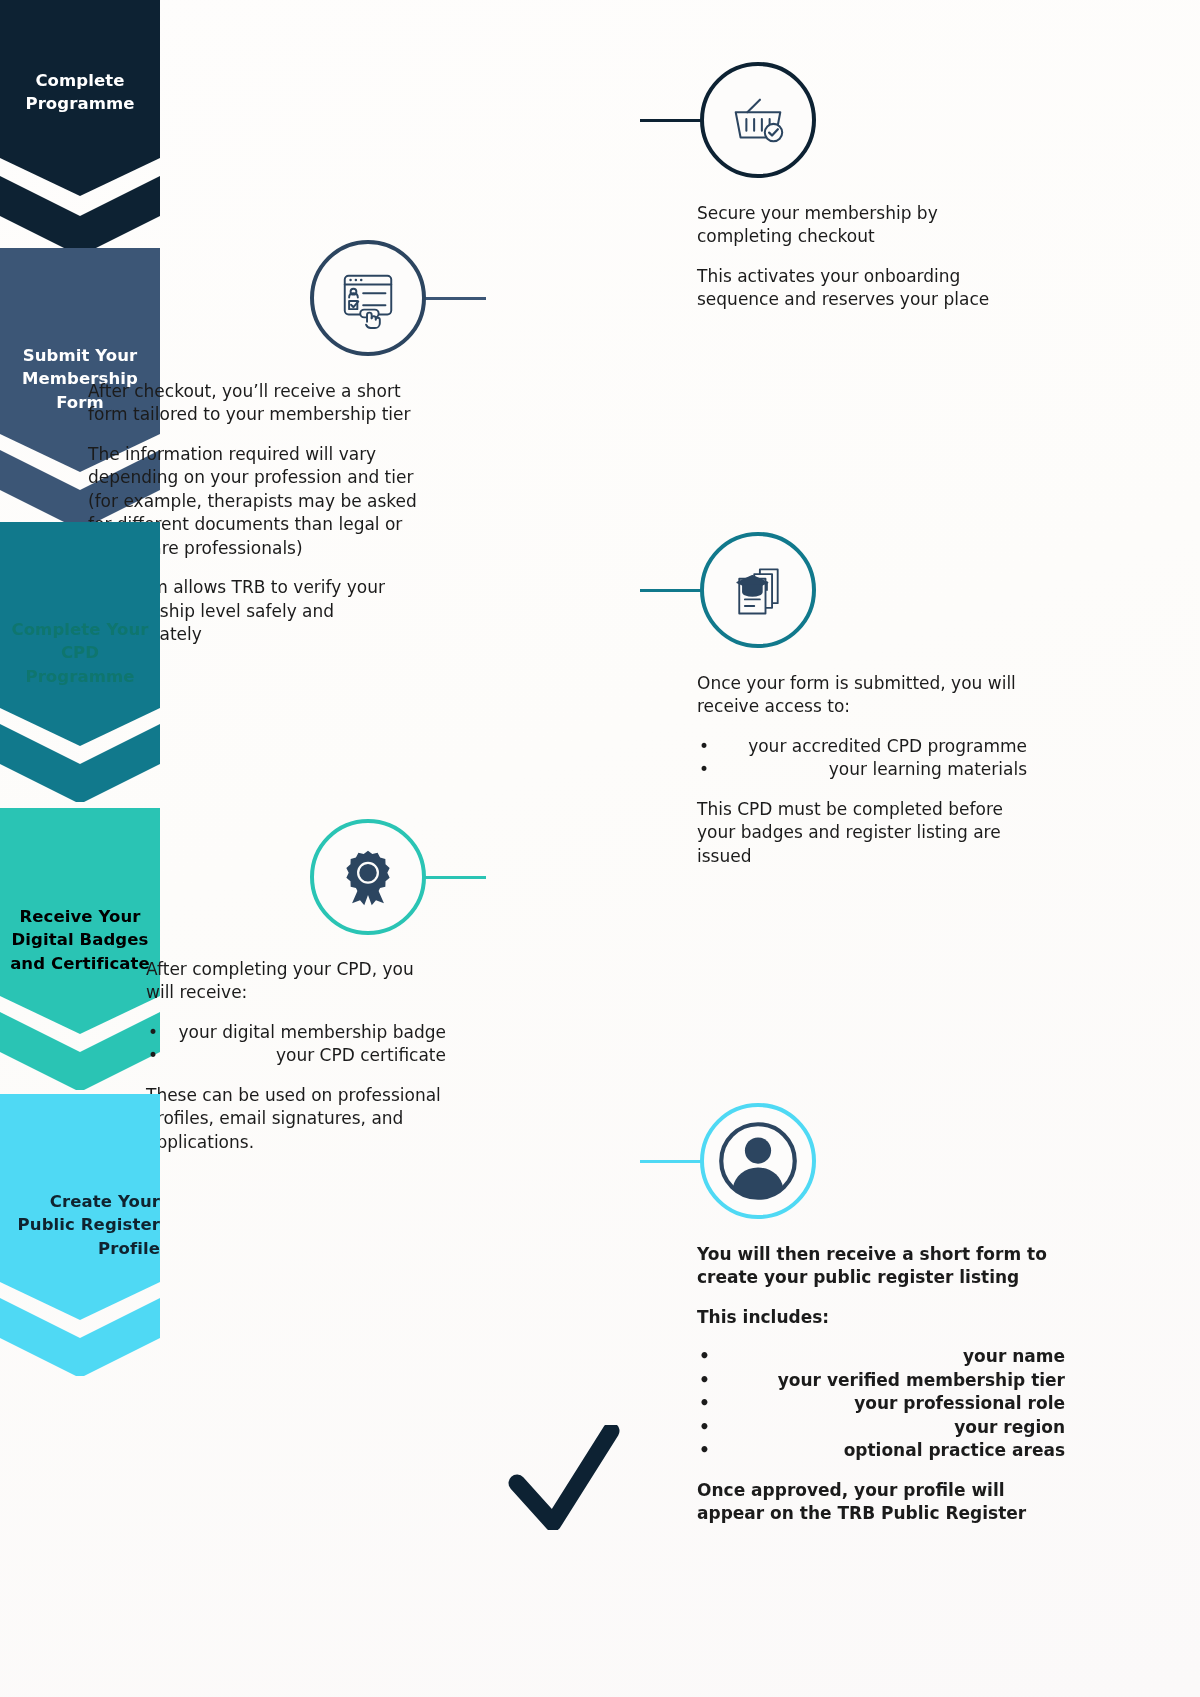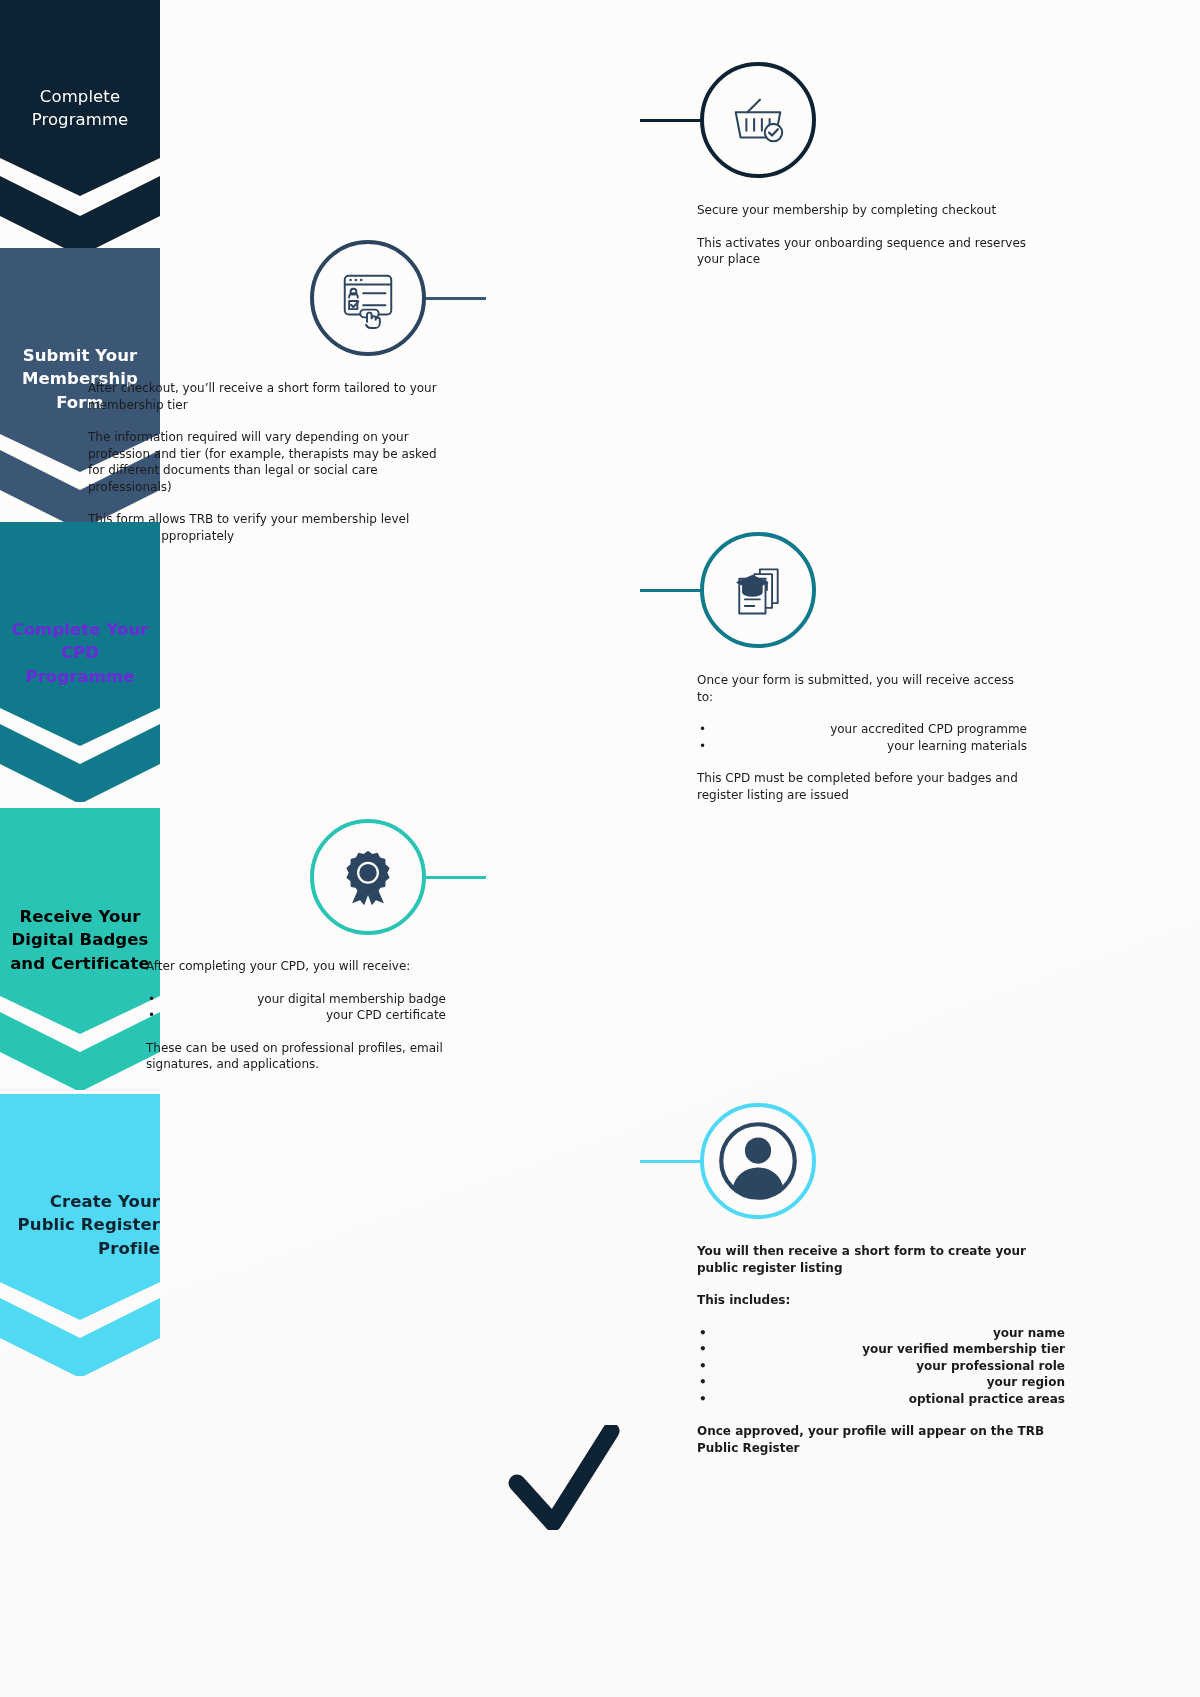--- a/index.html
+++ b/index.html
@@ -19,32 +19,32 @@
   }
   .seg-tail {
     position:absolute; left:0; width:160px; height:78px;
     clip-path: polygon(0 0, 50% 40px, 100% 0, 100% 40px, 50% 80px, 0 40px);
   }
   .seg-label {
     position:absolute; left:0; width:160px; text-align:center;
     font-weight:700; font-size:16.5px; line-height:1.42; letter-spacing:.1px;
   }
   .seg-label.dark  { color:#10232f; font-weight:700; }
-  .seg-label.bold  { font-weight:400;margin-top:16px; }
+  .seg-label.bold  { font-weight:700; }
 
   
   .node {
     position:absolute; width:116px; height:116px; border-radius:50%;
     background:#fdfcfb; display:flex; align-items:center; justify-content:center;
   }
   .node svg { display:block; }
   .conn { position:absolute; height:3px; }
 
   
-  .tx { position:absolute; color:#1b1b1b; font-size:12px; line-height:1.38; }
+  .tx { position:absolute; color:#1b1b1b; font-size:17px; line-height:1.38; }
   .tx p { margin:0 0 16px 0; }
   .tx p:last-child { margin-bottom:0; }
   .tx ul { list-style:none; margin:0 0 16px 0; padding:0;text-align:right; }
   .tx ul:last-child { margin-bottom:0; }
   .tx li { position:relative; padding-left:18px; line-height:1.38; }
   .tx li::before { content:"•"; position:absolute; left:2px; top:0; }
   .tx.right { text-align:left; }
   .tx.left  { text-align:left; }
 
   .tick { position:absolute; }
@@ -109,21 +109,21 @@
   </div>
 
   <div class="tx left" style="left:88px;top:380px;width:352px;">
     <p>After checkout, you’ll receive a short form tailored to your membership tier</p>
     <p>The information required will vary depending on your profession and tier (for example, therapists may be asked for different documents than legal or social care professionals)</p>
     <p>This form allows TRB to verify your membership level safely and appropriately</p>
   </div>
 
   <div class="seg-main band" style="top:522px;height:224px;background:#11798c;"></div>
   <div class="seg-tail band" style="top:724px;background:#11798c;"></div>
-  <div class="seg-label band" style="top:618px;color:#6d28d9;font-weight:600;">
+  <div class="seg-label band" style="top:618px;color:#0f766e;font-weight:600;">
     <div>Complete Your</div>
     <div>CPD</div>
     <div>Programme</div>
   </div>
 
   <div class="conn" style="left:640px;top:589px;width:72px;background:#11798c;"></div>
 
   <div class="node" style="left:700px;top:532px;border:4px solid #11798c;">
     <svg width="60" height="60" viewBox="0 0 64 64" fill="none" stroke="#2c4560" stroke-width="2" stroke-linecap="round" stroke-linejoin="round">
       <path d="M34 10 H53 V46 H34 Z"></path>

